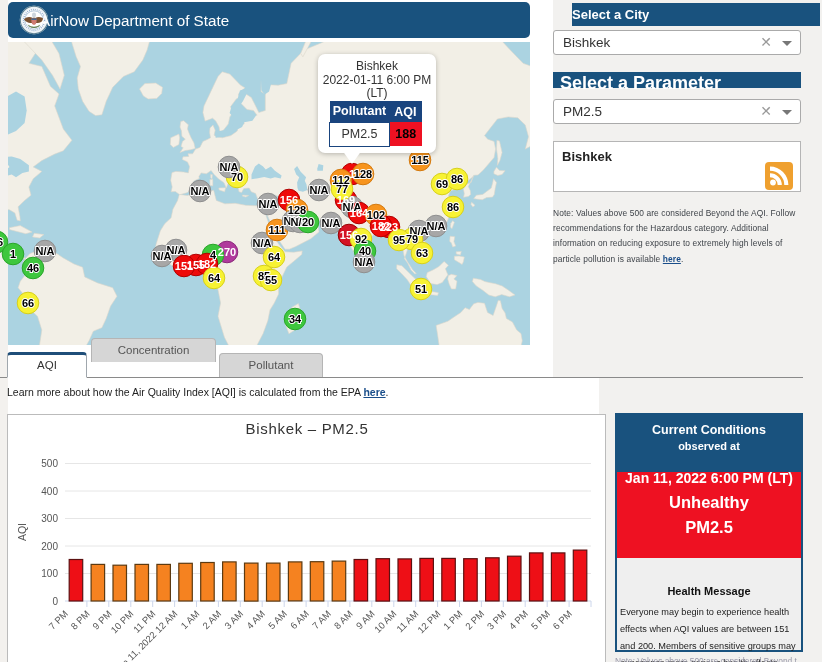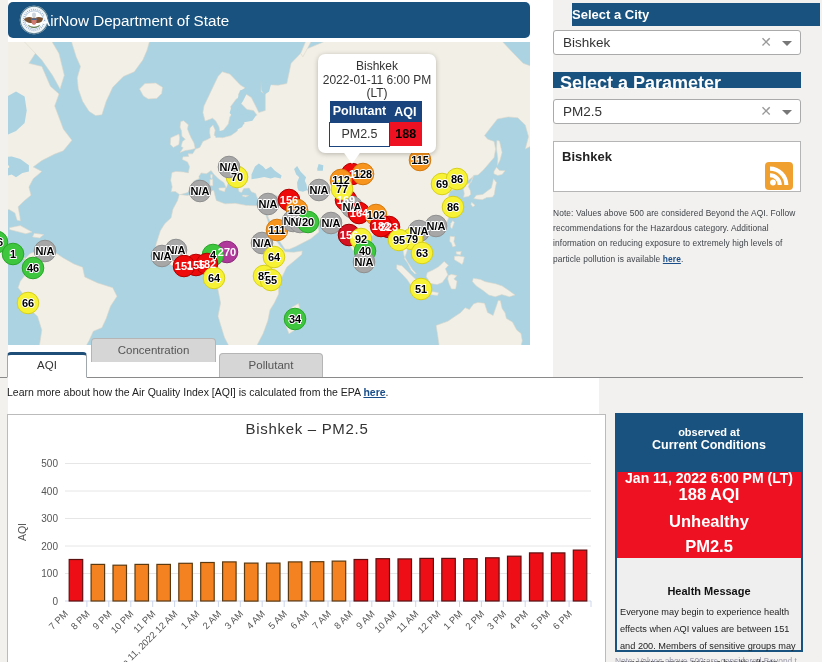--- a/index.html
+++ b/index.html
@@ -365,25 +365,24 @@
 <line x1="561.1" y1="186" x2="561.1" y2="192" stroke="#ccd6eb" stroke-width="1"></line>
 <text x="542.6" y="199.5" font-family="Liberation Sans, sans-serif" font-size="9.5" fill="#555" text-anchor="end" transform="rotate(-45 542.6 199.5)">5 PM</text>
 <rect x="565.3" y="135.1" width="13.5" height="50.9" fill="#ee0f16" stroke="#5c1111" stroke-width="1.2"></rect>
 <line x1="583.0" y1="186" x2="583.0" y2="192" stroke="#ccd6eb" stroke-width="1"></line>
 <text x="564.5" y="199.5" font-family="Liberation Sans, sans-serif" font-size="9.5" fill="#555" text-anchor="end" transform="rotate(-45 564.5 199.5)">6 PM</text>
 </svg>
 </div>
 
 <div class="abs" style="left:615px;top:413px;width:188px;height:239px;border:2px solid #19527e;background:#efefef;">
  <div style="background:#19527e;color:#fff;text-align:center;height:57px;padding-top:8px;">
+   <div style="font-size:12.5px;font-weight:bold;">Current Conditions</div>
    <div style="font-size:11px;font-weight:bold;margin-top:3px;">observed at</div>
-   <div style="font-size:12.5px;font-weight:bold;">Current Conditions</div>
    <div style="font-size:14px;font-weight:bold;margin-top:18px;">Jan 11, 2022 6:00 PM (LT)</div>
  </div>
  <div style="background:#ee1122;color:#fff;text-align:center;height:86px;padding-top:13px;">
-   <div style="font-size:16.5px;font-weight:bold;">188 AQI</div>
    <div style="font-size:16.5px;font-weight:bold;margin-top:8px;">Unhealthy</div>
    <div style="font-size:16.5px;font-weight:bold;margin-top:6px;">PM2.5</div>
  </div>
  <div style="text-align:center;font-size:11px;font-weight:bold;color:#111;margin-top:27px;">Health Message</div>
  <div style="font-size:9.2px;color:#222;padding:7px 3px 0 3px;line-height:17px;">Everyone may begin to experience health effects when AQI values are between 151 and 200. Members of sensitive groups may experience more serious health effects.</div>
 </div>
 <div class="abs" style="left:615px;top:656px;width:200px;font-size:8.4px;color:#99a;">Note: Values above 500 are considered Beyond t</div>
 
 </body></html>

